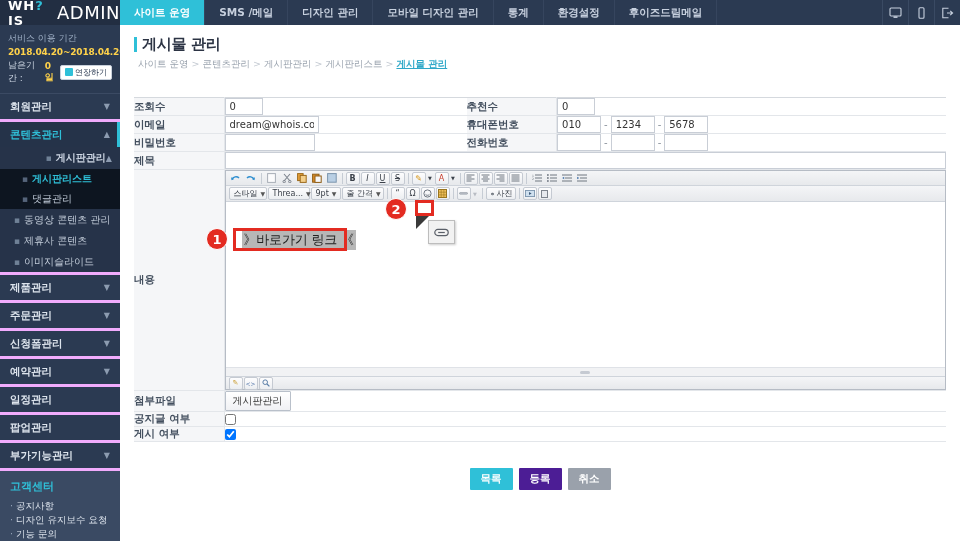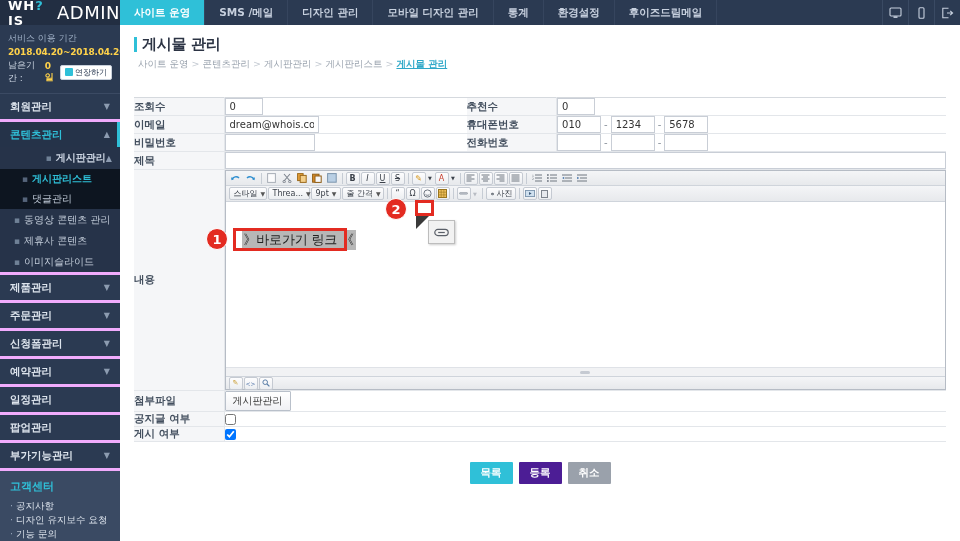--- a/index.html
+++ b/index.html
@@ -170,21 +170,21 @@
   .tooltip-cb {
     position:absolute; z-index:28; background:#f2f2f2; border:1px solid #bdbdbd;
     width: 27px; height: 24px; display:flex; align-items:center; justify-content:center;
     box-shadow: 1px 1px 2px rgba(0,0,0,.2);
   }
   .tooltip-tail {
     position:absolute; z-index:27; width:0; height:0;
     border-left: 13px solid #3a3a3a; border-bottom: 13px solid transparent;
   }
 
-  .actions { display:flex; justify-content:center; gap:6px; margin-top: 20px; }
+  .actions { display:flex; justify-content:center; gap:6px; margin-top: 26px; }
   .abtn {
     font-size: 10.5px; font-weight: bold; color: #fff; padding: 4px 11px;
     border: none; cursor: pointer; border-radius: 1px;
     font-family: "DejaVu Sans","Liberation Sans",sans-serif;
   }
   .abtn.list { background: #2fc0d8; }
   .abtn.submit { background: #4c1d95; }
   .abtn.cancel { background: #9aa1ab; }
 </style>
 </head>

